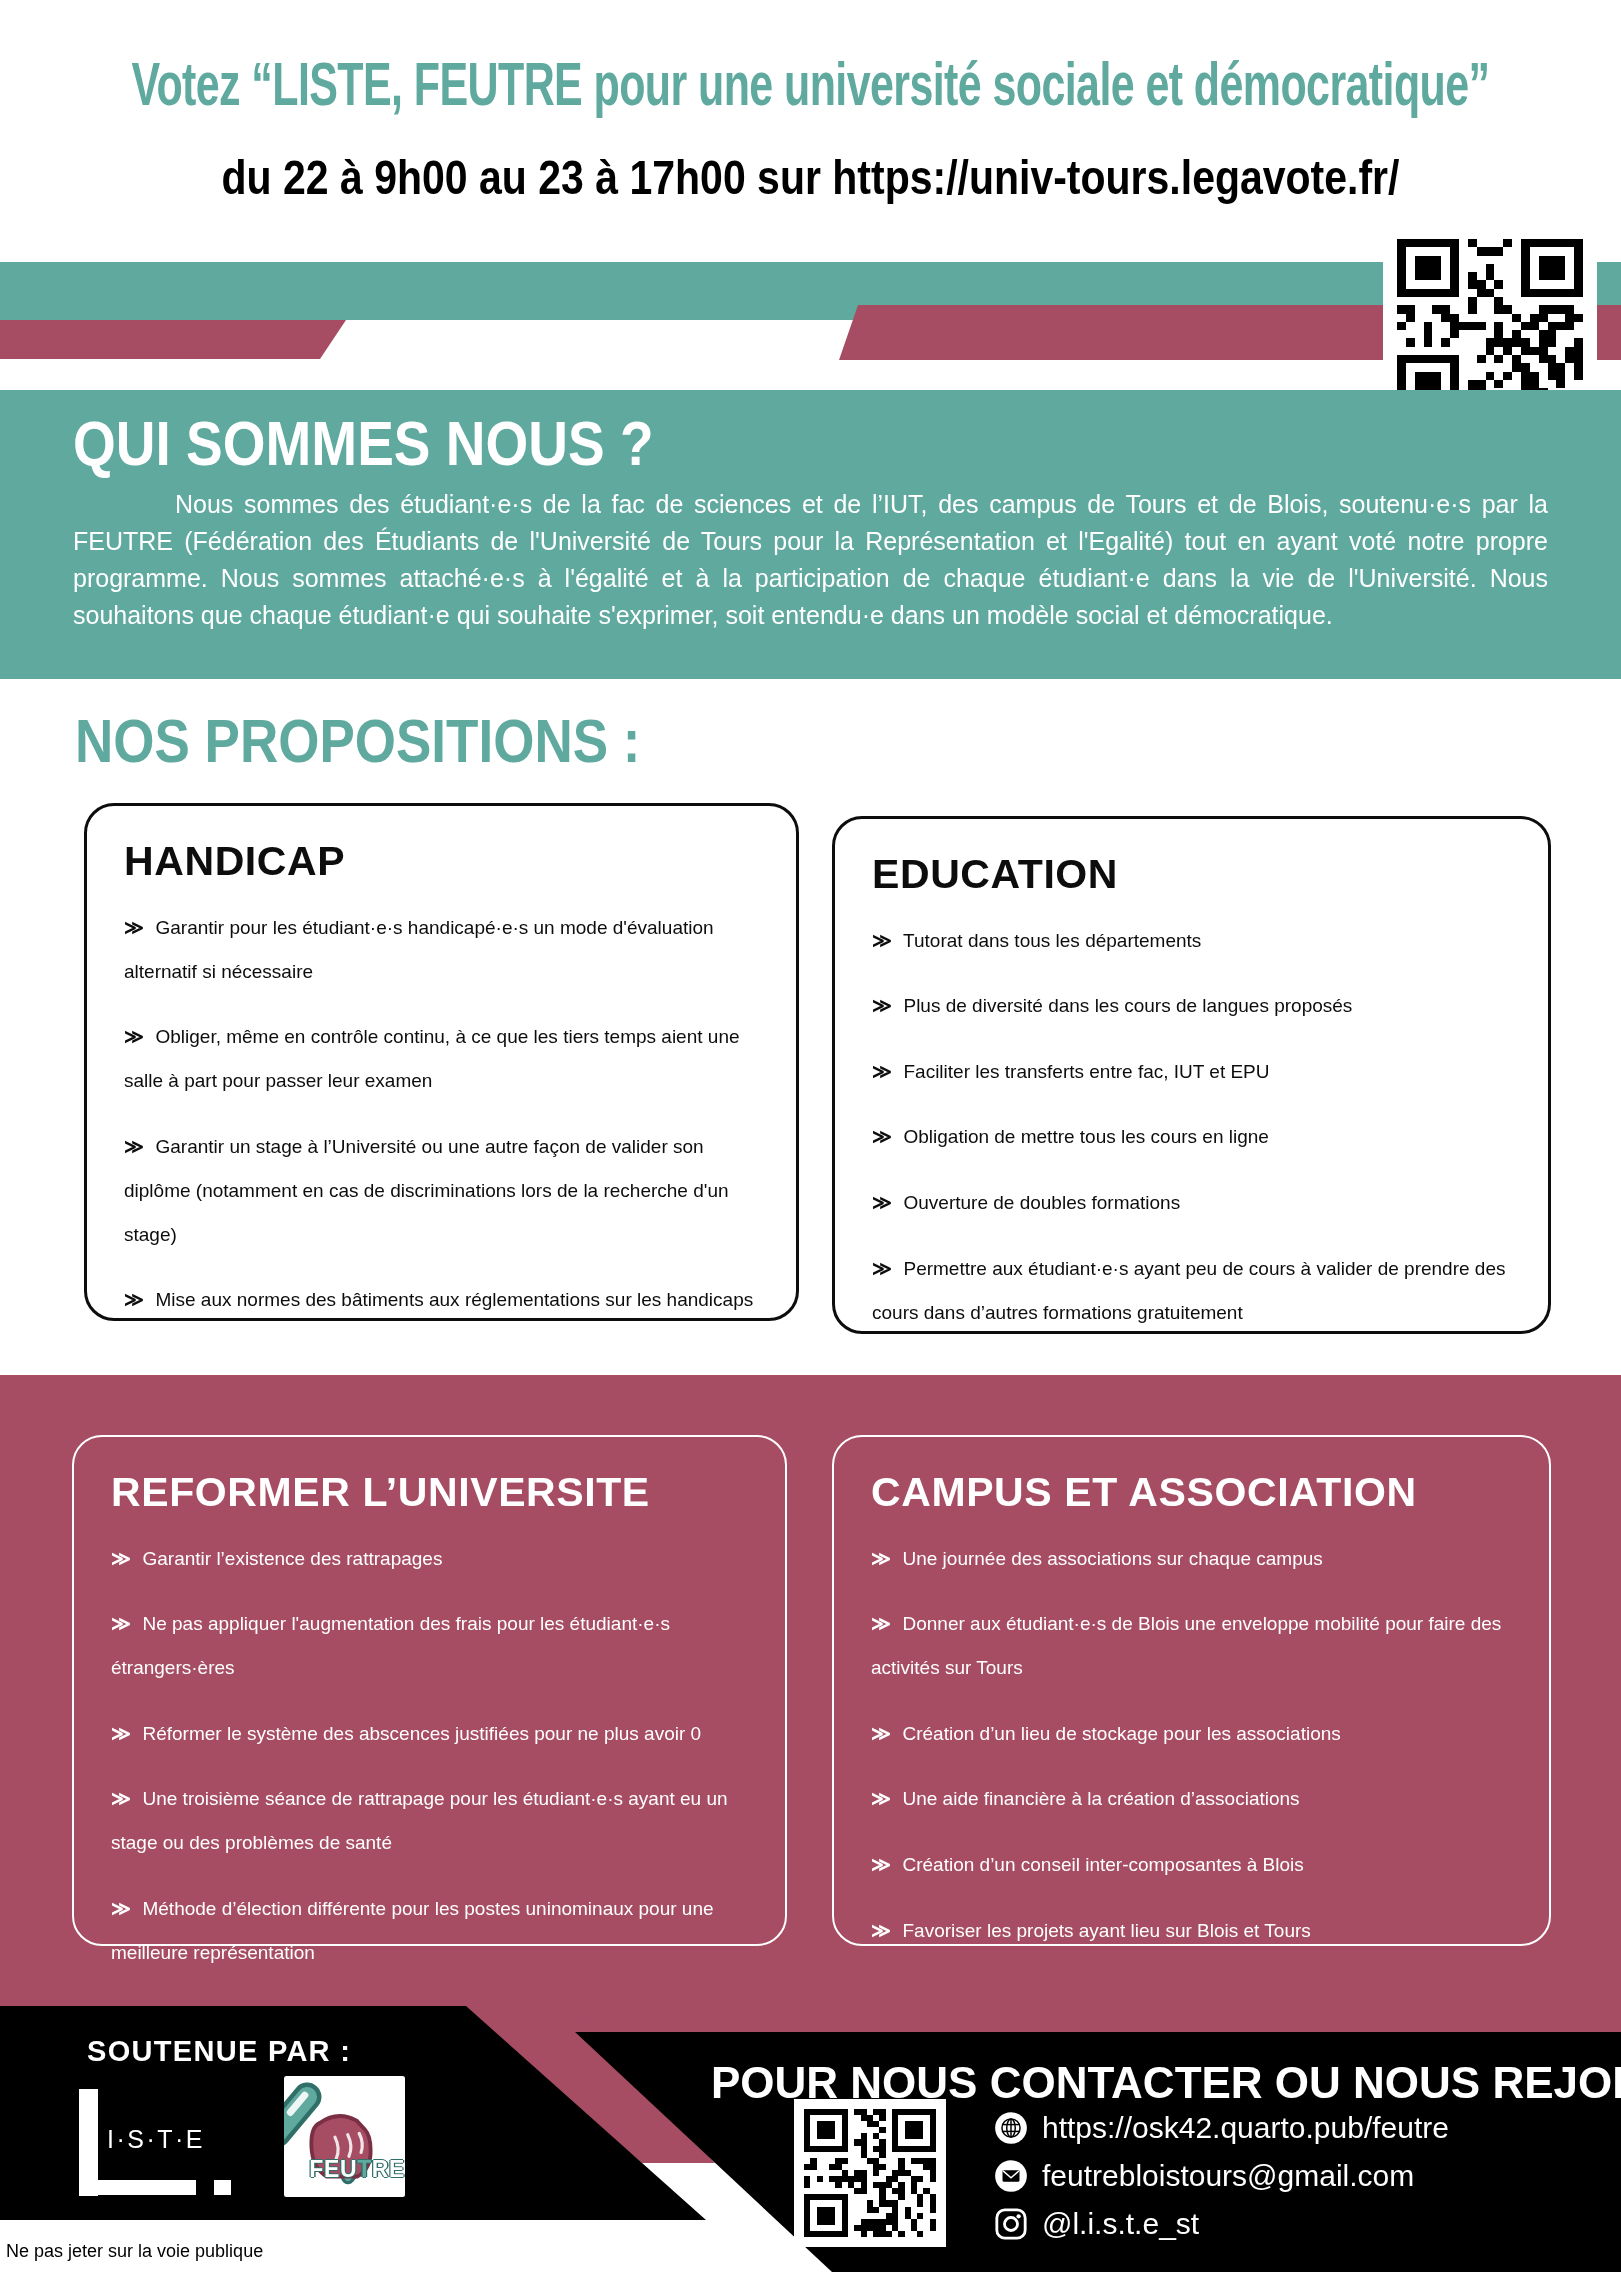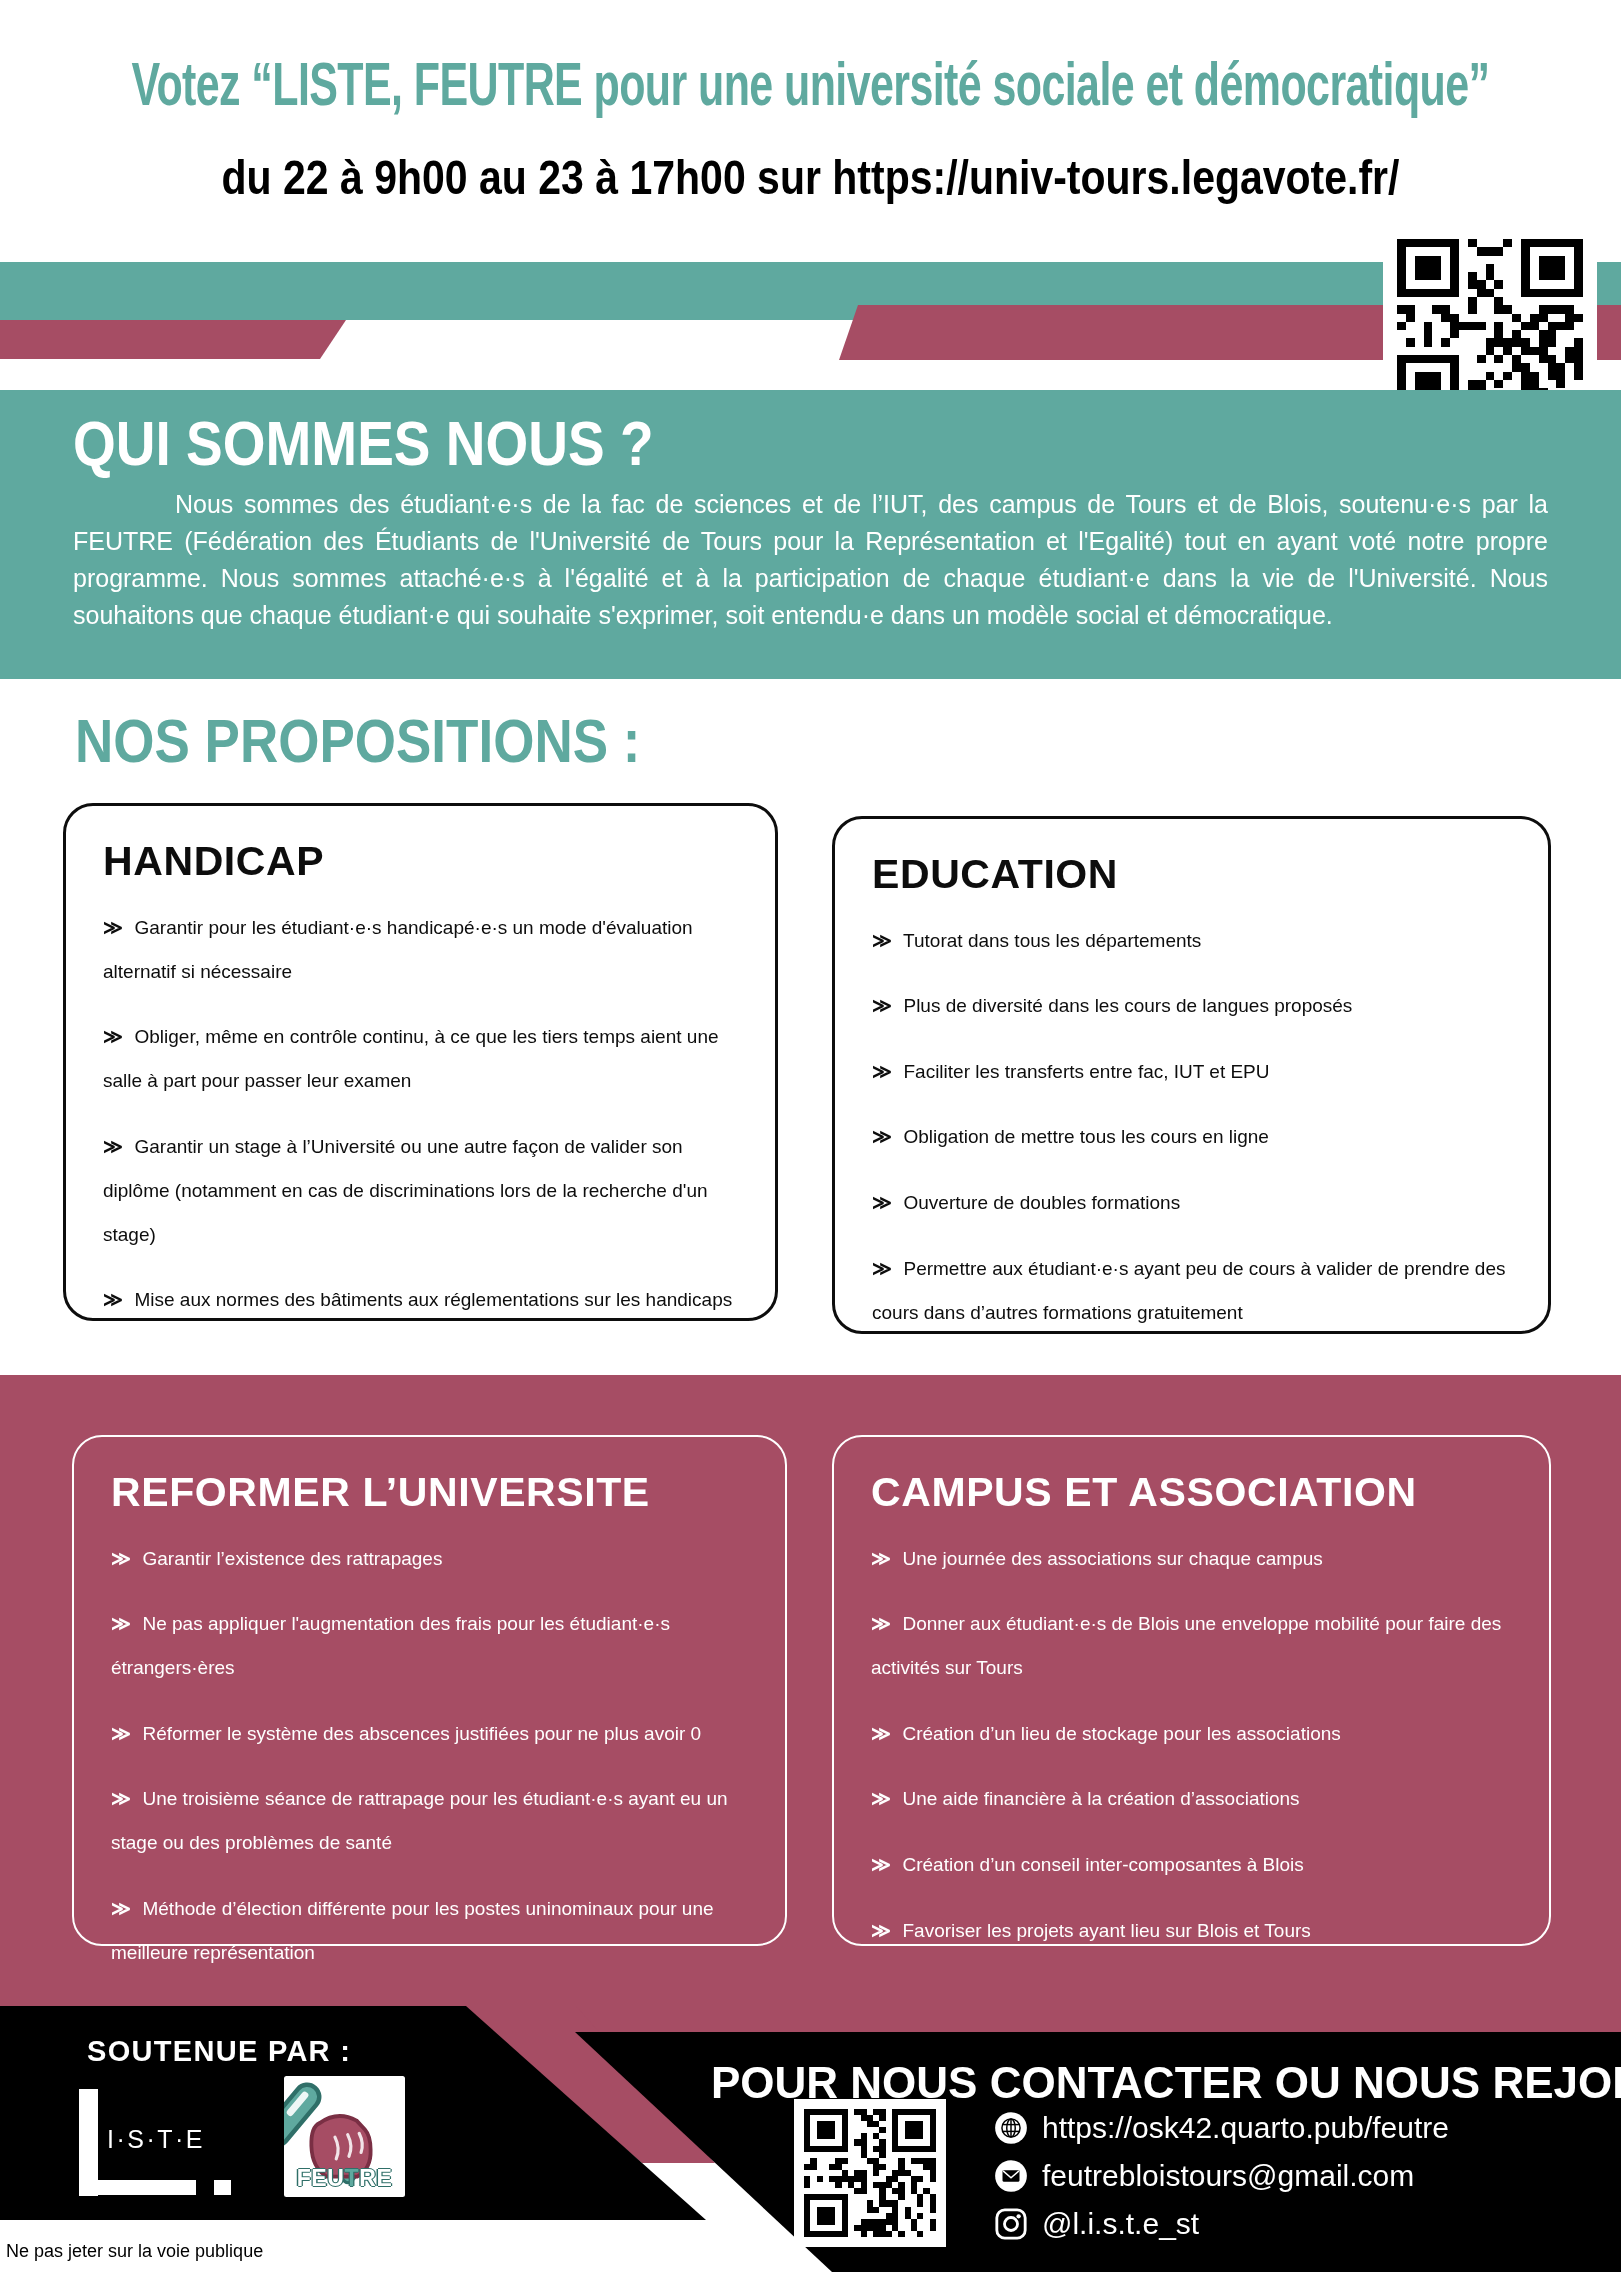--- a/index.html
+++ b/index.html
@@ -42,21 +42,21 @@
          transform:scaleY(1.15); transform-origin:left top; white-space:nowrap;}
 
   .maroon-section{position:absolute; left:0; top:1375px; width:1621px; height:657px; background:var(--maroon);}
 
   .card{position:absolute; border-radius:30px; padding:32px 37px;}
   .card.light{background:var(--paper); border:3.2px solid #0d0d0d; color:#0d0d0d;}
   .card.dark{background:transparent; border:2.5px solid var(--paper); color:var(--paper);}
   .card-title{font-size:41px; font-weight:bold; line-height:46px; margin-bottom:16.5px; letter-spacing:0.6px;}
   .card-item{font-size:19px; line-height:44px; margin-top:21.6px;}
   .chev{font-weight:bold; margin-right:6.3px;}
-  #card-0{left:63px; top:803px; width:715px; height:518px;}
+  #card-0{left:84px; top:803px; width:715px; height:518px;}
   #card-1{left:832px; top:803px; width:719px; height:518px;margin-top:13px;}
   #card-2{left:72px; top:1435px; width:715px; height:511px;}
   #card-3{left:832px; top:1435px; width:719px; height:511px;}
 
   
   .footer-stripe{position:absolute; left:457px; top:2006px; width:258px; height:157px; background:var(--maroon);
          clip-path:polygon(0 0,119px 0,100% 100%,185px 100%);}
   .footer-black-left{position:absolute; left:0; top:2006px; width:706px; height:214px; background:var(--ink);
          clip-path:polygon(0 0,466px 0,100% 100%,0 100%);}
   .footer-black-right{position:absolute; left:575px; top:2032px; width:1046px; height:240px; background:var(--ink);
@@ -66,21 +66,21 @@
 
   .liste-logo{position:absolute; left:79px; top:2089px; width:165px; height:108px;}
   .liste-vbar{position:absolute; left:0; top:0; width:19px; height:107px; background:var(--paper);}
   .liste-hbar{position:absolute; left:0; top:91px; width:117px; height:15px; background:var(--paper);}
   .liste-dot{position:absolute; left:135px; top:91px; width:16.5px; height:15px; background:var(--paper);}
   .liste-text{position:absolute; left:28px; top:36px; font-size:25px; color:var(--paper); letter-spacing:2.5px;}
 
   .feutre-logo{position:absolute; left:284px; top:2076px; width:121px; height:121px; background:var(--paper);
          border-radius:2.5px; overflow:hidden;}
   .feutre-logo svg{position:absolute; left:0; top:0; width:100%; height:100%;}
-  .feutre-word{position:absolute; left:0; bottom:5px; width:100%; text-align:center; font-size:23px; font-weight:bold;
+  .feutre-word{position:absolute; left:0; bottom:14px; width:100%; text-align:right; font-size:23px; font-weight:bold;
          color:var(--paper); letter-spacing:0.6px;
          text-shadow:-1.3px 0 0 var(--dark-teal),1.3px 0 0 var(--dark-teal),0 -1.3px 0 var(--dark-teal),0 1.3px 0 var(--dark-teal);}
   .feutre-word .feutre-t{color:var(--teal);}
 
   .contact-heading{position:absolute; left:711px; top:2058px; width:876px; text-align:left;
          font-size:44px; font-weight:bold; color:var(--paper); white-space:nowrap;}
   .contacts{position:absolute; left:994px; top:2104px; display:flex; flex-direction:column;}
   .contact-row{display:flex; align-items:center; height:48px;}
   .contact-icon{width:34px; height:34px; flex:0 0 34px; margin-right:14px;}
   .contact-text{font-size:30px; color:var(--paper); white-space:nowrap;}

